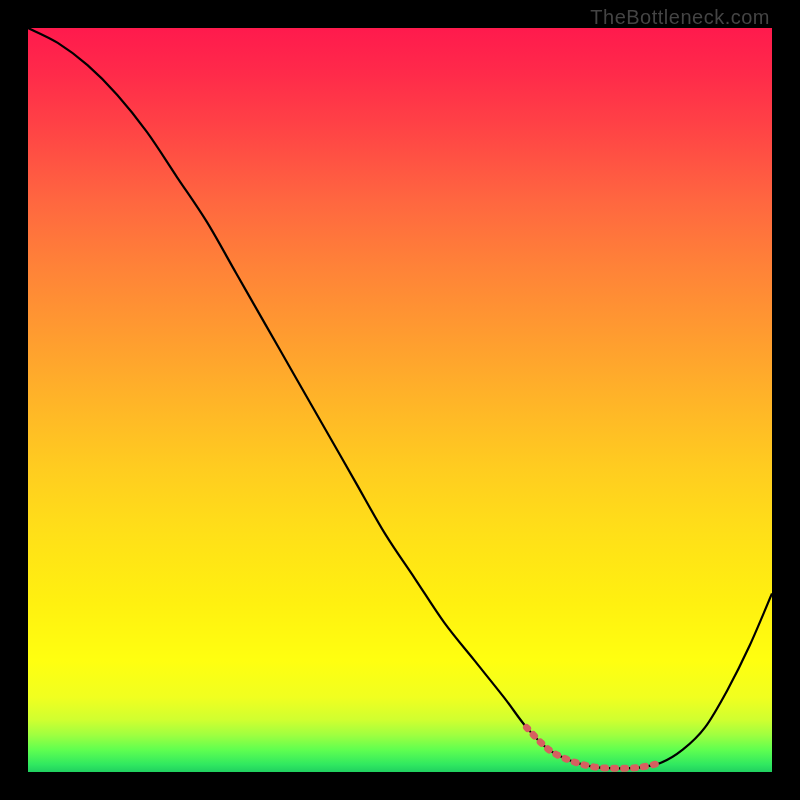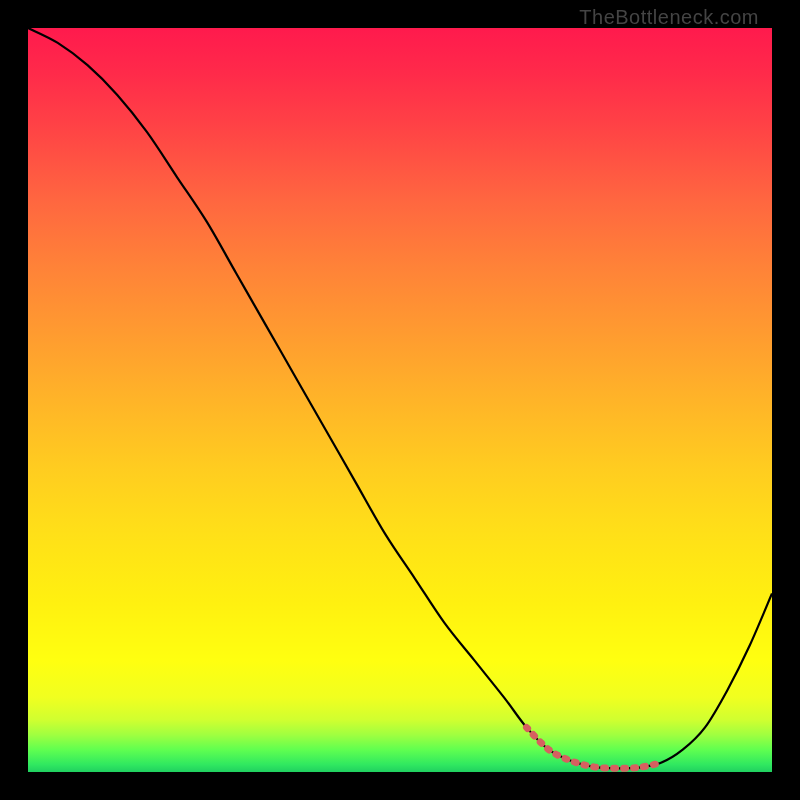--- a/index.html
+++ b/index.html
@@ -37,21 +37,21 @@
       #d0ff30 93%,
       #a0ff40 95%,
       #60ff50 97%,
       #30e860 99%,
       #20d060 100%
     );
   }
   
   .attribution {
     position: absolute;
-    right: 41px;
+    right: 30px;
     top: 6px;
     color: #444;
     font-size: 20px;
     font-weight: 500;
     letter-spacing: 0.5px;
   }
   
   .curve-svg {
     position: absolute;
     left: 28px;

